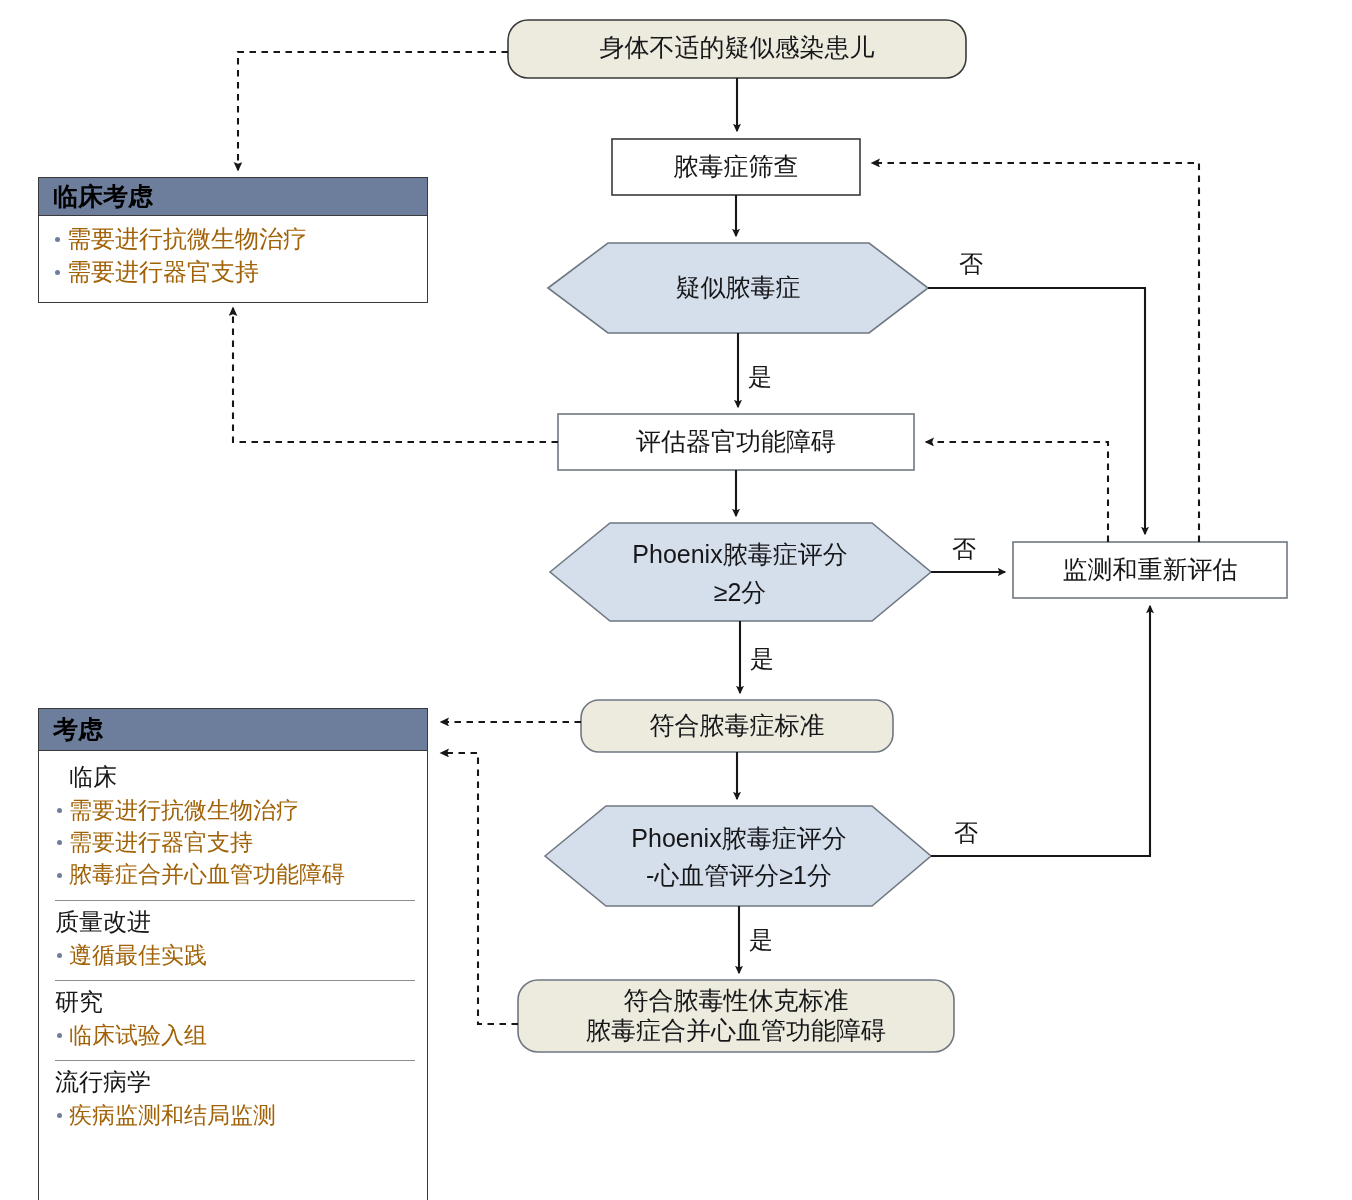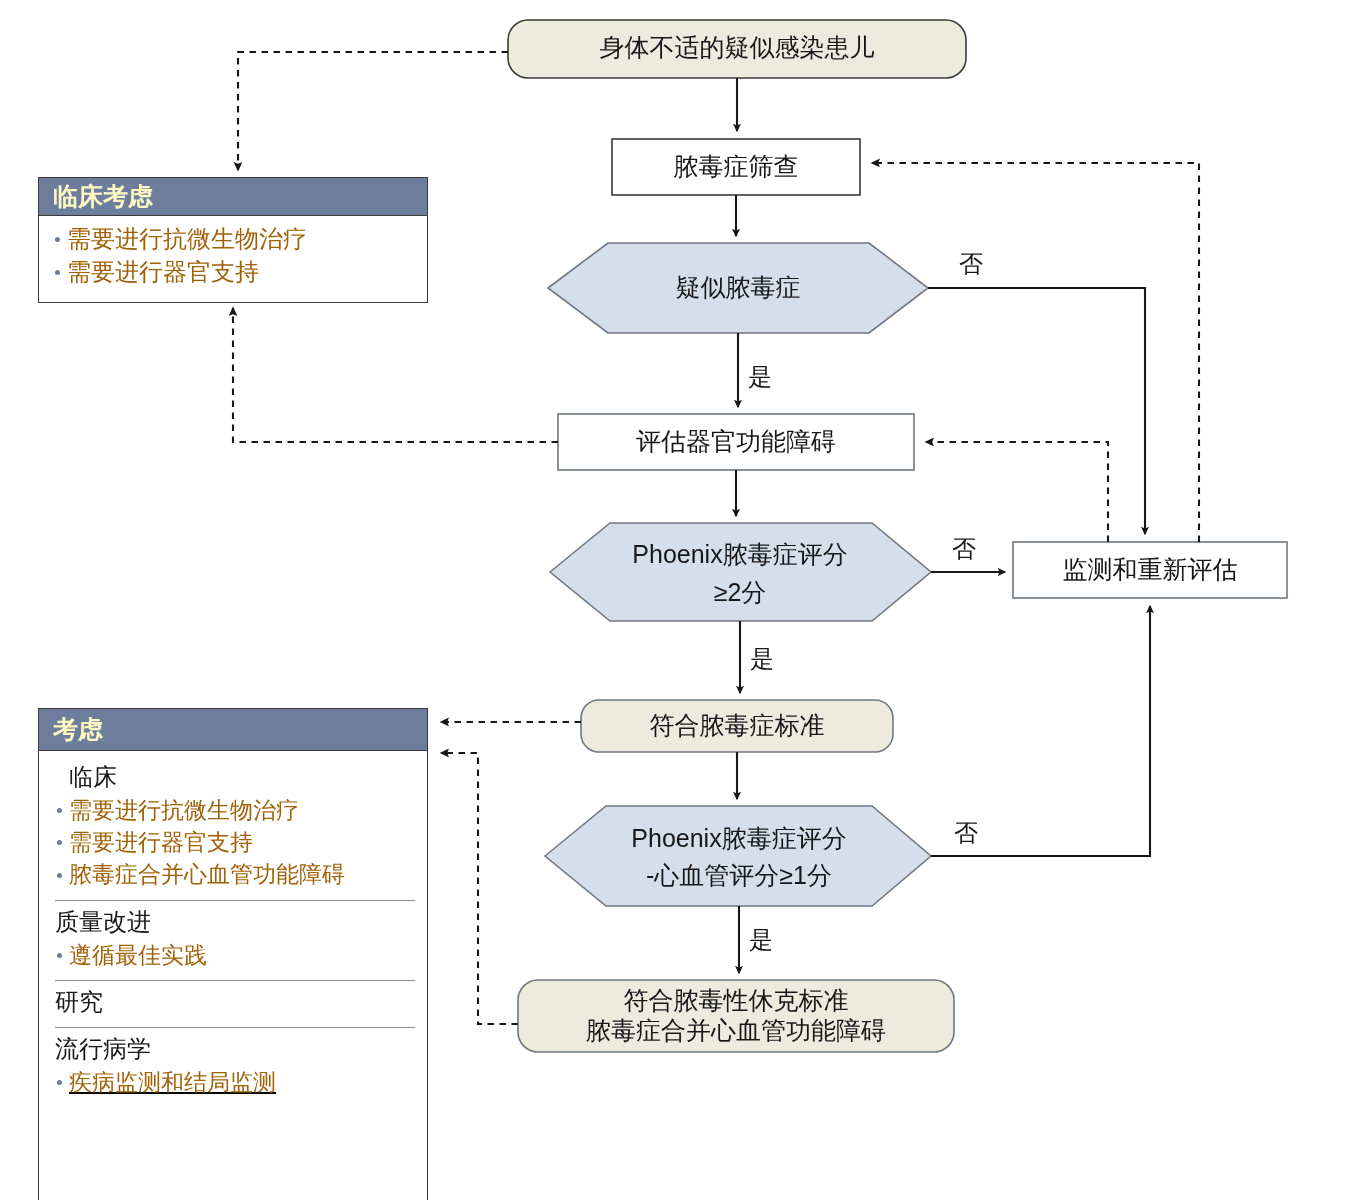--- a/index.html
+++ b/index.html
@@ -3,21 +3,21 @@
 <meta charset="utf-8">
 <style>
   html,body{margin:0;padding:0;background:#ffffff;}
   body{font-family:"Liberation Sans","DejaVu Sans",sans-serif;}
   #page{position:relative;width:1352px;height:1200px;background:#fff;overflow:hidden;}
   #flow{position:absolute;left:0;top:0;width:1352px;height:1200px;}
   .nodetext{font-family:"Liberation Sans","DejaVu Sans",sans-serif;fill:#17171a;}
 
   
   .panel{position:absolute;border:1.6px solid #3a3a3a;background:#ffffff;box-sizing:border-box;}
-  .panel-head{background:#6d7e9c;color:#fef9c3;font-weight:bold;border-bottom:1.6px solid #3a3a3a;
+  .panel-head{background:#6d7e9c;color:#000000;font-weight:bold;border-bottom:1.6px solid #3a3a3a;
               box-sizing:border-box;display:flex;align-items:center;text-align:center;}
   .panel-body{padding:6px 10px 8px 12px;box-sizing:border-box;}
   .sub-h{color:#17171a;margin:2px 0 1px 2px;}
   ul.bl{list-style:none;margin:0;padding:0;}
   ul.bl li{position:relative;padding-left:16px;color:#a16207;}
   ul.bl li:before{content:"";position:absolute;left:4px;top:0.62em;width:5px;height:5px;
                   border-radius:50%;background:#6d7e9c;}
   .divider{height:0;border-top:1.6px solid #8d8d8d;margin:9px 2px 5px 2px;}
 </style>
 </head>
@@ -148,23 +148,26 @@
       <div class="divider"></div>
 
       <div class="sub-h" style="font-size:24px;">质量改进</div>
       <ul class="bl" style="font-size:23px;line-height:1.40;">
         <li>遵循最佳实践</li>
       </ul>
 
       <div class="divider"></div>
 
       <div class="sub-h" style="font-size:24px;">研究</div>
+      <ul class="bl" style="font-size:23px;line-height:1.40;">
+        <li>临床试验入组</li>
+      </ul>
 
       <div class="divider"></div>
 
       <div class="sub-h" style="font-size:24px;">流行病学</div>
-      <ul class="bl" style="font-size:23px;line-height:1.40;text-decoration:underline;">
+      <ul class="bl" style="font-size:23px;line-height:1.40;">
         <li>疾病监测和结局监测</li>
       </ul>
     </div>
   </div>
 
 </div>
 
 </body></html>

